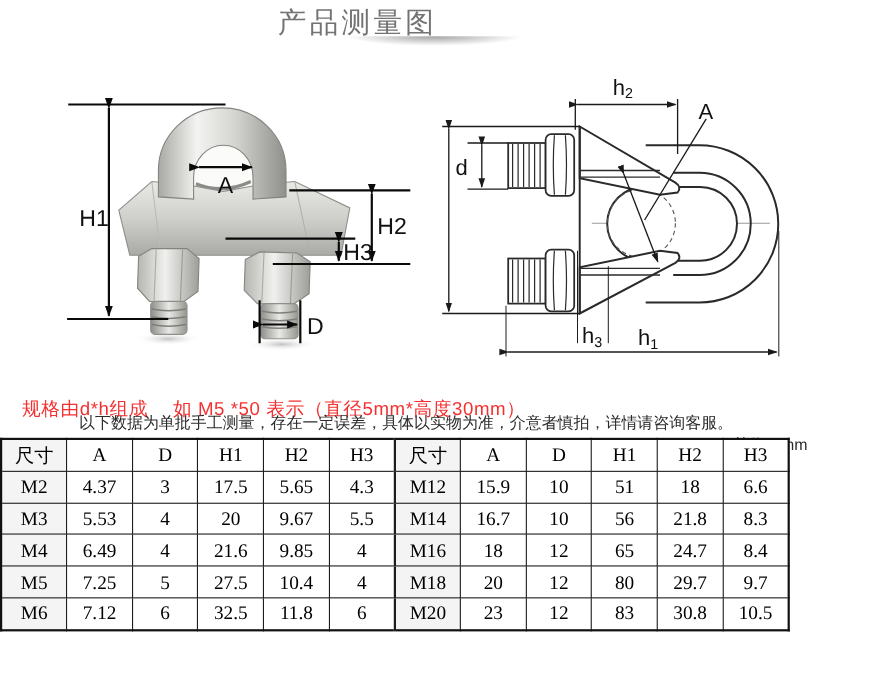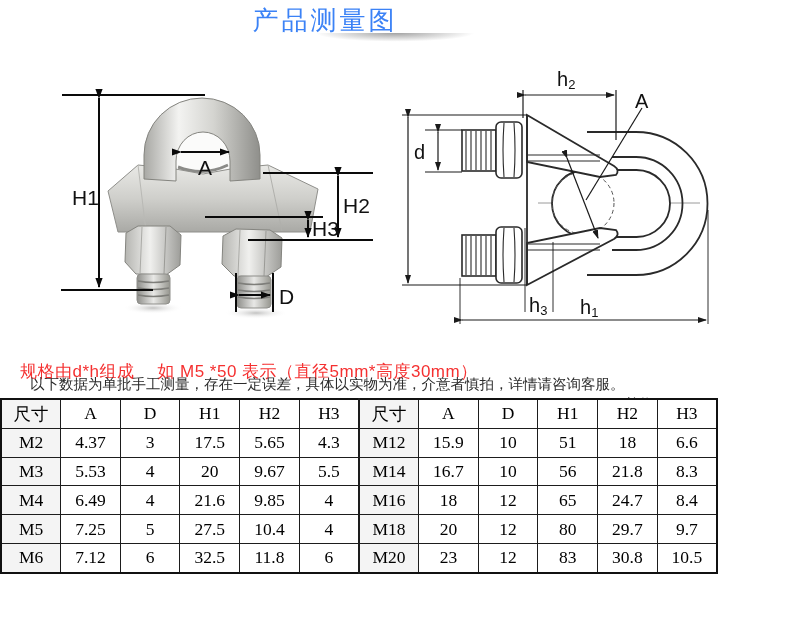--- a/index.html
+++ b/index.html
@@ -1,32 +1,32 @@
 <!DOCTYPE html>
 <html><head>
 <meta charset="utf-8">
 <style>
   html,body{margin:0;padding:0;background:#fff;}
   .page{position:relative;width:790px;height:636px;background:#fff;overflow:hidden;
         font-family:"Liberation Sans","DejaVu Sans",sans-serif;}
   
   .title{position:absolute;top:3px;left:0;width:650px;text-align:center;
-         font-size:26px;font-weight:400;color:#3b82f6;letter-spacing:3px;}
+         font-size:26px;font-weight:400;color:#737373;letter-spacing:3px;}
   .title-shadow{position:absolute;top:33px;left:295px;width:200px;height:12px;
          background:radial-gradient(ellipse 55% 100% at 50% 0%, rgba(70,70,70,.5), rgba(255,255,255,0) 72%);}
   
   .photo-wrap{position:absolute;left:20px;top:55px;width:360px;height:290px;}
   .drawing-wrap{position:absolute;left:390px;top:50px;width:400px;height:290px;}
   svg text{font-family:"Liberation Sans","DejaVu Sans",sans-serif;fill:#111;}
   .dimlabel{font-size:21px;}
   .dimlabel-sm{font-size:20px;}
   .sub{font-size:13px;}
   
   .spec-note{position:absolute;left:20px;top:360px;font-size:17px;color:#f53030;letter-spacing:.5px;}
-  .disclaimer-row{position:absolute;left:0;top:375px;width:790px;display:flex;justify-content:flex-start;}
+  .disclaimer-row{position:absolute;left:0;top:375px;width:790px;display:flex;justify-content:center;}
   .disclaimer{margin-left:30px;font-size:14.5px;color:#2b2b2b;}
   .unit{margin-right:14px;font-size:14.5px;color:#2b2b2b;margin-top:20px;}
   
   .spec-table{position:absolute;left:0;top:398px;width:718px;border-collapse:collapse;
         table-layout:fixed;font-family:"Liberation Serif","DejaVu Serif",serif;font-size:17.5px;color:#000;
         border:2px solid #111;}
   .spec-table th,.spec-table td{border:1.5px solid #1d1d1d;height:27.8px;padding:0;
         text-align:center;vertical-align:middle;font-weight:normal;background:#fff;}
   .spec-table .first{background:#f4f4f4;}
   .spec-table .mid{border-left-width:2.5px;}

